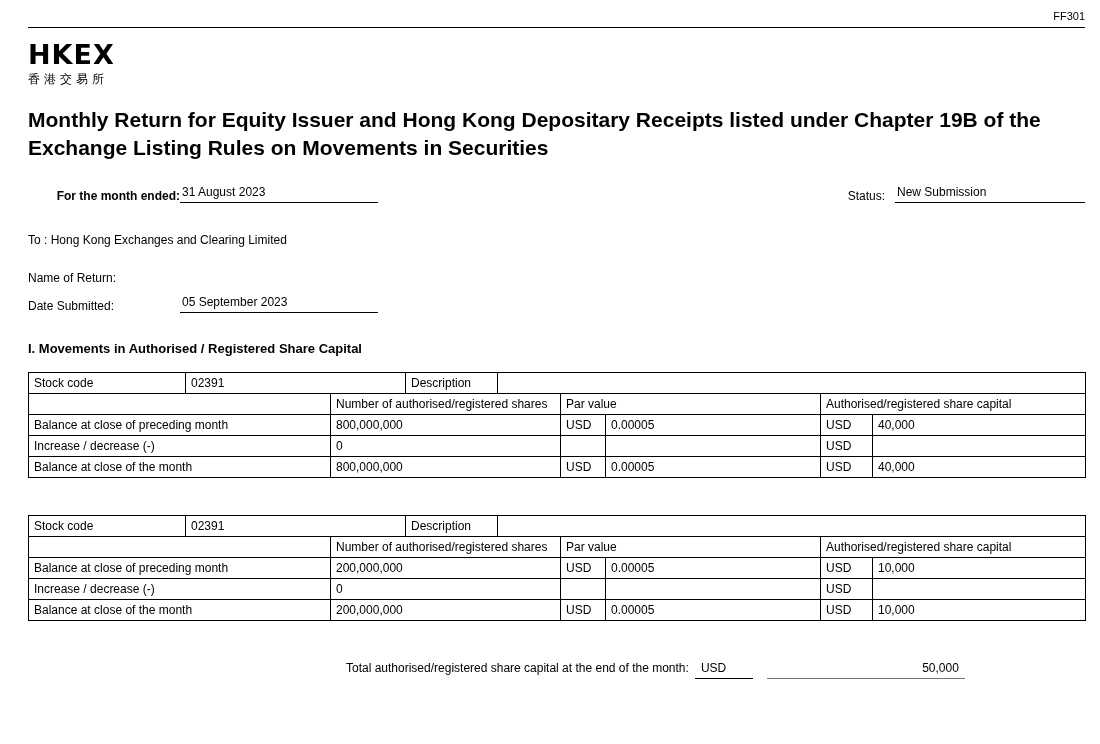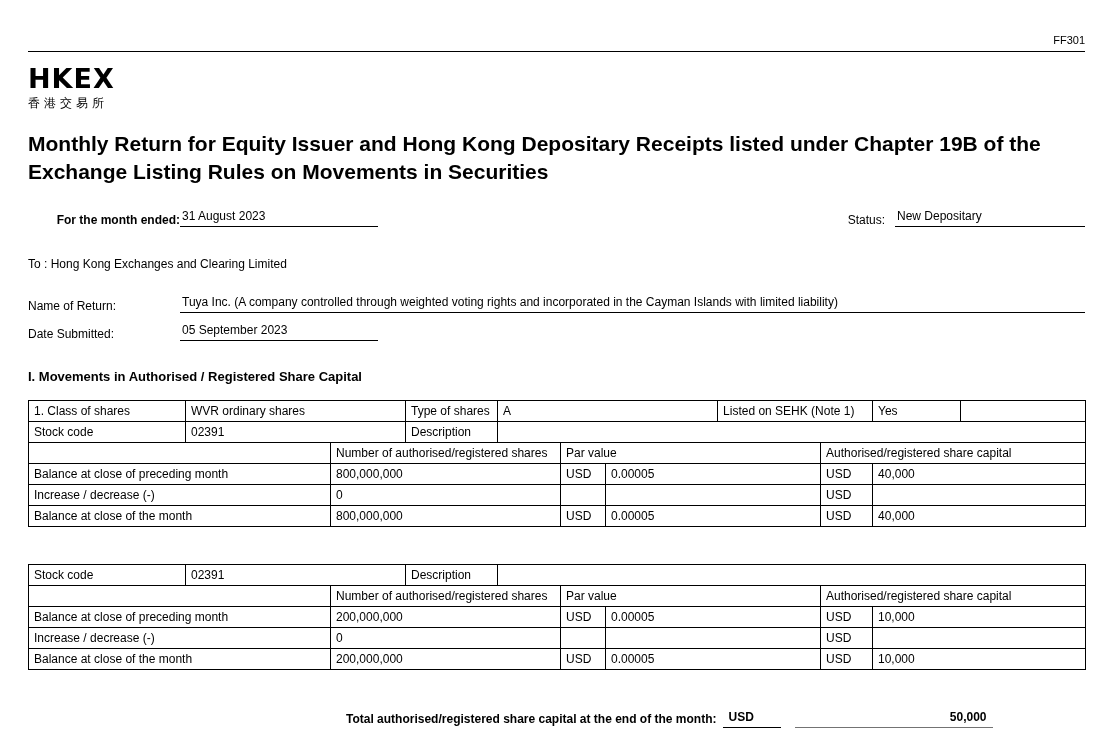--- a/index.html
+++ b/index.html
@@ -1,21 +1,21 @@
 <!DOCTYPE html>
 <html lang="en"><head>
 <meta charset="utf-8">
 <style>
   * { margin:0; padding:0; box-sizing:border-box; }
   html,body { background:#fff; }
   body {
     width:1100px; height:744px; overflow:hidden; position:relative;
     font-family:"Liberation Sans", sans-serif; color:#000; font-size:12px;
   }
-  .page { padding:10px 15px 0 28px;margin-top:24px; }
+  .page { padding:10px 15px 0 28px; }
 
   .form-code { text-align:right; font-size:11px; }
   .top-rule { border-bottom:1px solid #000; margin-top:5px; }
 
   .logo { margin-top:13px; }
   .logo-text { font-family:"DejaVu Sans", sans-serif; font-size:27px; font-weight:bold; letter-spacing:1px; line-height:1; }
   .logo-cn { font-size:12px; letter-spacing:4px; margin-top:3px; }
 
   .title { font-size:21px; font-weight:bold; margin-top:18px; line-height:1.35; }
 
@@ -39,21 +39,21 @@
 
   table.share-table { border-collapse:collapse; table-layout:fixed; width:1057px; margin-top:16px; font-size:12px; }
   table.share-table.second { margin-top:37px; }
   table.share-table td {
     border:1px solid #000; padding:2px 5px; height:21px;
     overflow:hidden; white-space:nowrap; vertical-align:middle; text-align:left;
   }
   td.center { text-align:center; }
   td.right { text-align:right; }
 
-  .total-row { display:flex; align-items:center; margin-top:40px; padding-left:318px; white-space:nowrap;font-weight:bold; }
+  .total-row { display:flex; align-items:flex-start; margin-top:40px; padding-left:318px; white-space:nowrap; }
   .total-usd { display:inline-block; border-bottom:1px solid #000; width:58px; padding:0 0 3px 6px; margin-left:6px; }
   .total-value { display:inline-block; border-bottom:1px solid #737373; width:198px; margin-left:14px; text-align:right; padding:0 6px 3px 0; }
 </style>
 </head>
 <body>
 
 <div class="page">
 
   <div class="form-code">FF301</div>
   <div class="top-rule"></div>
@@ -63,28 +63,27 @@
     <div class="logo-cn">香港交易所</div>
   </div>
 
   <div class="title">Monthly Return for Equity Issuer and Hong Kong Depositary Receipts listed under Chapter 19B of the Exchange Listing Rules on Movements in Securities</div>
 
   <div class="field-row row-month">
     <span class="lbl bold w152">For the month ended:</span>
     <span class="val u w198">31 August 2023</span>
     <span class="spacer"></span>
     <span class="lbl status-lbl">Status:</span>
-    <span class="val u w190">New Depositary</span>
+    <span class="val u w190">New Submission</span>
   </div>
 
   <div class="to-line">To : Hong Kong Exchanges and Clearing Limited</div>
 
   <div class="field-row row-issuer">
     <span class="lbl w152">Name of Return:</span>
-    <span class="val u grow">Tuya Inc. (A company controlled through weighted voting rights and incorporated in the Cayman Islands with limited liability)</span>
   </div>
 
   <div class="field-row row-date">
     <span class="lbl w152">Date Submitted:</span>
     <span class="val u w198">05 September 2023</span>
   </div>
 
   <div class="section-heading">I. Movements in Authorised / Registered Share Capital</div>
 
   <table class="share-table">
@@ -95,29 +94,20 @@
         <col style="width:92px">
       <col style="width:63px">
         <col style="width:45px">
         <col style="width:112px">
         <col style="width:103px">
       <col style="width:52px">
         <col style="width:88px">
         <col style="width:125px">
     </colgroup>
     <tbody>
-        <tr>
-      <td>1. Class of shares</td>
-      <td colspan="2">WVR ordinary shares</td>
-      <td>Type of shares</td>
-      <td colspan="3">A</td>
-      <td colspan="2">Listed on SEHK (Note 1)</td>
-      <td>Yes</td>
-      <td></td>
-    </tr>
     <tr>
       <td>Stock code</td>
       <td colspan="2">02391</td>
       <td>Description</td>
       <td colspan="7"></td>
     </tr>
     <tr>
       <td colspan="2"></td>
       <td colspan="3" class="center">Number of authorised/registered shares</td>
       <td colspan="3" class="center">Par value</td>

